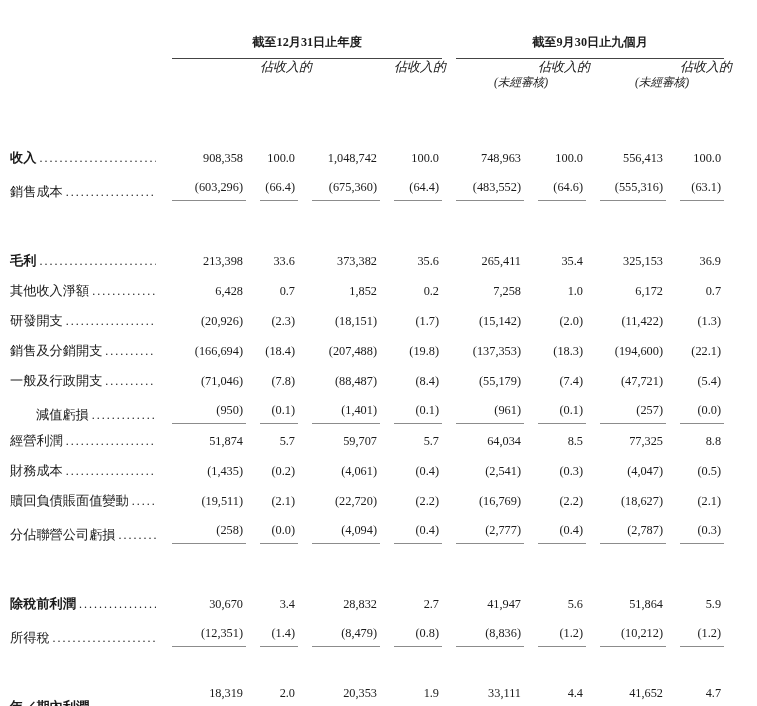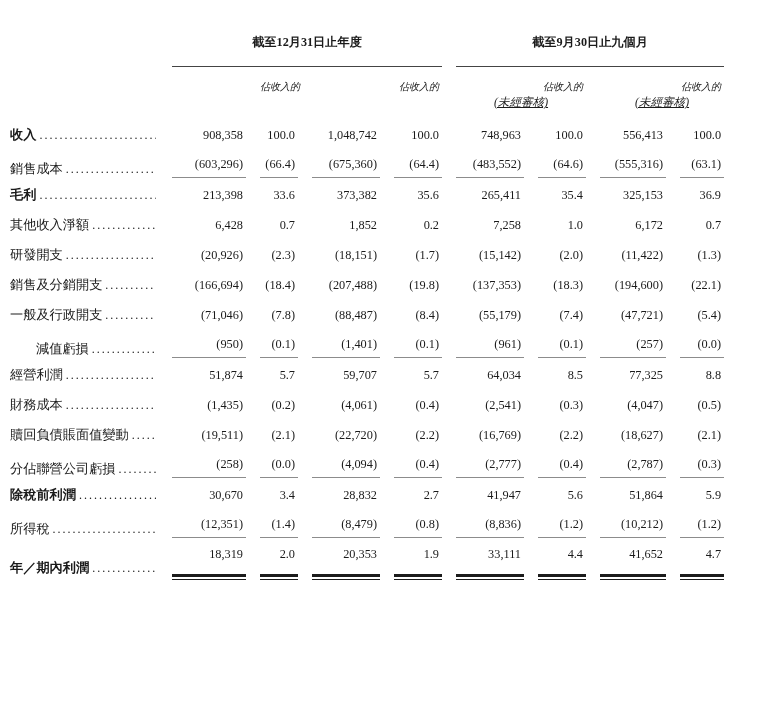--- a/index.html
+++ b/index.html
@@ -38,52 +38,51 @@
     white-space: nowrap;
   }
 
   
   .grp-title .num, .year-head .num {
     text-align: center;
     font-weight: bold;
     font-size: 12.2px;
     padding-right: 0;
     border-bottom: 1.5px solid #444444;
-    padding-bottom: 15px;
+    padding-bottom: 7px;
   }
   .year-head td { padding-top: 13px; }
   .subhead-top td { padding-top: 16px; }
   .subhead-bot td { padding-top: 7px; }
   .subhead-top .num, .subhead-bot .num {
     font-style: italic;
-    font-size: 10px;
+    font-size: 13px;
     line-height: 15px;
-    margin-top: 12px;
-  }
-  .note-row td { padding-top: 11px; padding-bottom: 3px; text-decoration: underline; }
+  }
+  .note-row td { padding-top: 11px; padding-bottom: 3px; }
   .note-row .num {
     text-align: center;
     font-style: italic;
     font-size: 11.6px;
     padding-right: 0;
   }
 
   
   tr.data-row td { padding-top: 6px; padding-bottom: 6px; }
   tr.first-data td { padding-top: 15px; }
 
   .label-flex {
     display: flex;
     align-items: baseline;
     font-size: 13.2px;
     line-height: 17px;
     white-space: nowrap;
   }
   .label-text { flex: 0 0 auto; }
-  tr.bold .label-text { font-weight: bold; }
+  tr.bold .label-text { font-weight: bold; margin-top: 43px; }
   tr.indent .label-text { padding-left: 26px; }
   .dots { flex: 1 1 auto; overflow: hidden; margin: 0 2px 0 3px; }
   .dots::after {
     content: "..........................................................";
     font-size: 12px;
     letter-spacing: 2px;
     color: #1a1a1a;
   }
   tr.no-leader .dots::after { content: ""; }
 

